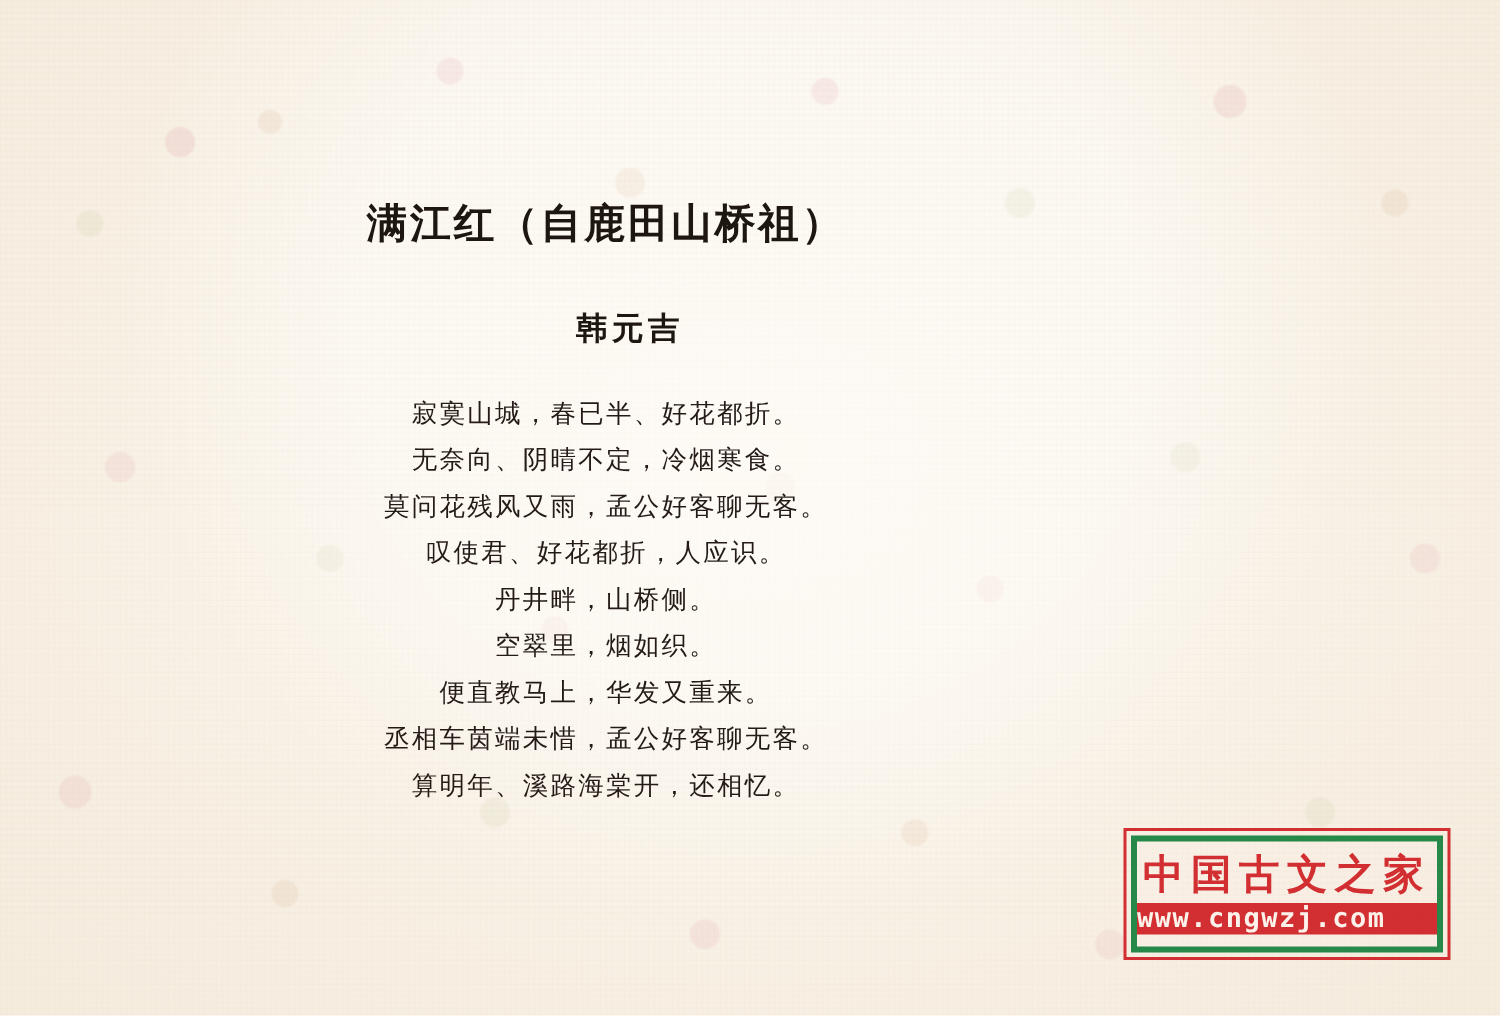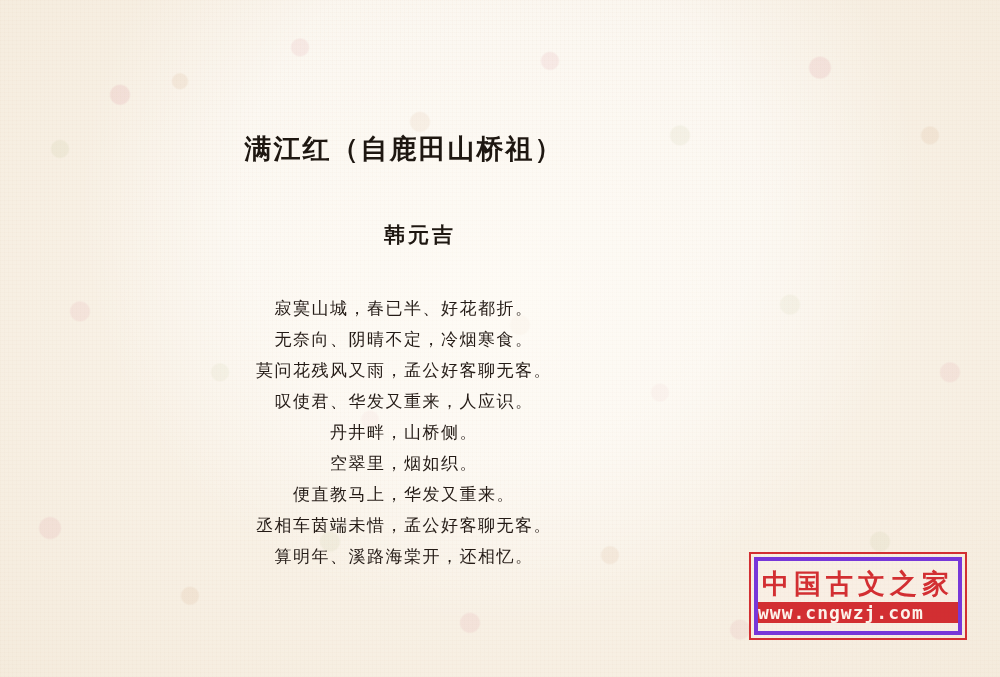--- a/index.html
+++ b/index.html
@@ -82,21 +82,21 @@
     margin: 0;
     padding-top: 131px;
     font-family: "DejaVu Serif", "Liberation Serif", serif;
     font-size: 27px;
     font-weight: bold;
     letter-spacing: 2px;
     color: #1e1711;
   }
 
   .poem-author {
-    margin: 16px;
+    margin: 0;
     padding-top: 38px;
     font-family: "DejaVu Serif", "Liberation Serif", serif;
     font-size: 21px;
     font-weight: bold;
     letter-spacing: 3px;
     color: #1e1711;
     padding-left: 32px;
   }
 
   .poem-body {
@@ -114,21 +114,21 @@
   }
 
   
   #seal {
     position: absolute;
     right: 38px;
     bottom: 42px;
     width: 208px;
     height: 78px;
     z-index: 4;
-    border: 4px solid #6d28d9;
+    border: 4px solid #15803d;
     outline: 2px solid #d01f24;
     outline-offset: 3px;
     background: rgba(255,240,235,0.25);
     box-sizing: border-box;
     display: flex;
     flex-direction: column;
     align-items: center;
     justify-content: center;
     opacity: 0.92;
   }
@@ -166,21 +166,21 @@
   <div id="content">
 
     <h1 class="poem-title">满江红（自鹿田山桥祖）</h1>
 
     <div class="poem-author">韩元吉</div>
 
     <div class="poem-body">
       <div class="poem-line">寂寞山城，春已半、好花都折。</div>
       <div class="poem-line">无奈向、阴晴不定，冷烟寒食。</div>
       <div class="poem-line">莫问花残风又雨，孟公好客聊无客。</div>
-      <div class="poem-line">叹使君、华发又重来，人应识。</div>
+      <div class="poem-line">叹使君、好花都折，人应识。</div>
       <div class="poem-line">丹井畔，山桥侧。</div>
       <div class="poem-line">空翠里，烟如织。</div>
       <div class="poem-line">便直教马上，华发又重来。</div>
       <div class="poem-line">丞相车茵端未惜，孟公好客聊无客。</div>
       <div class="poem-line">算明年、溪路海棠开，还相忆。</div>
     </div>
 
   </div>
 
   <div id="seal">

